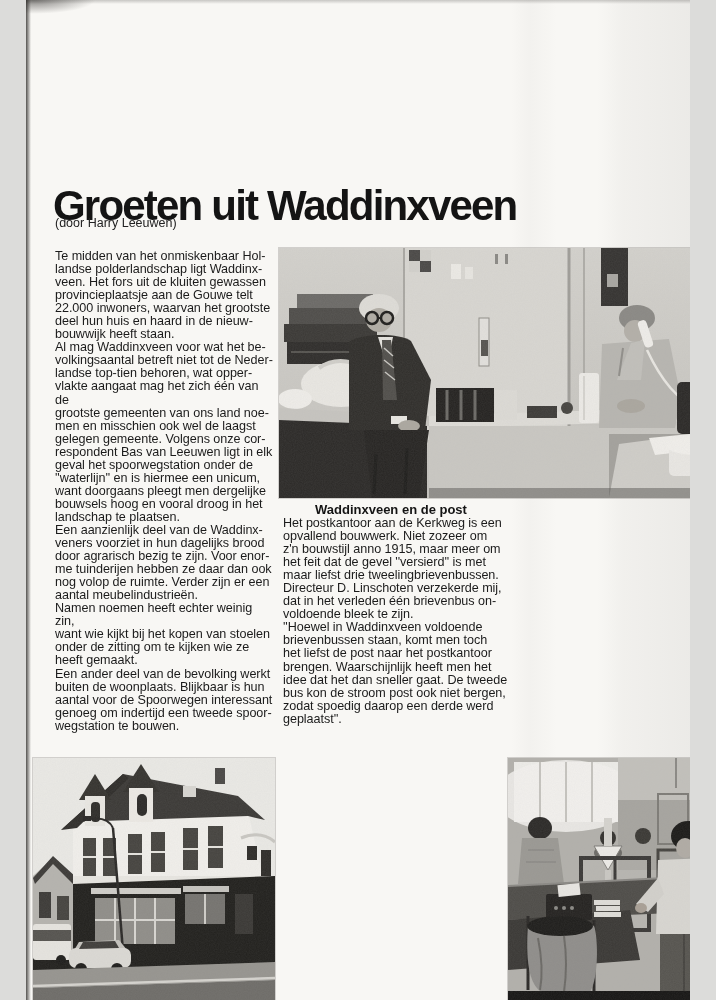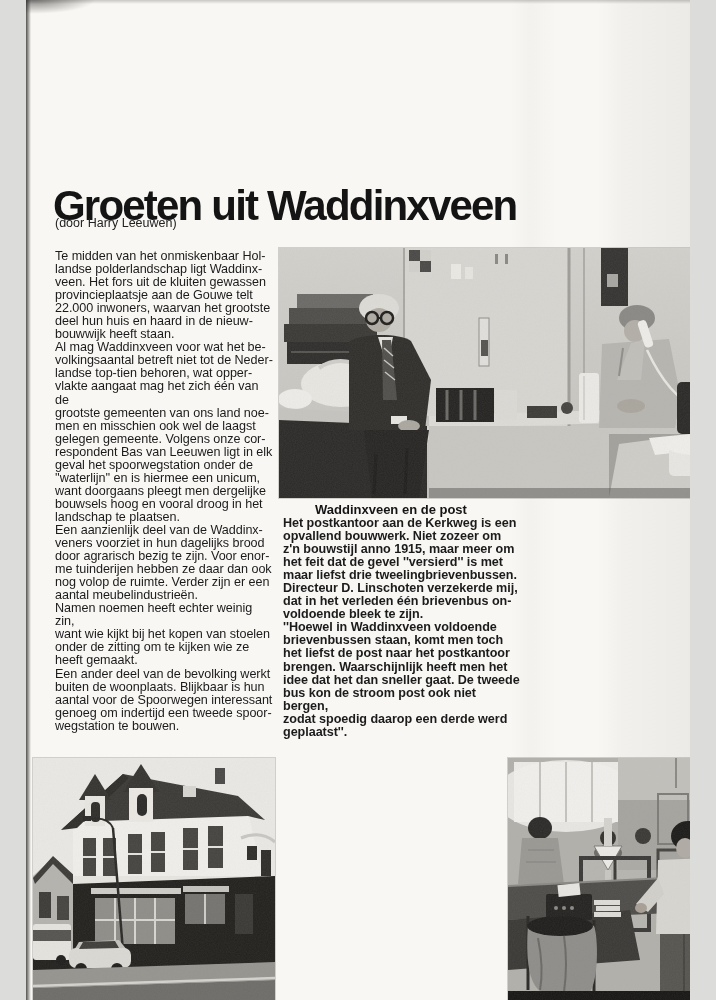--- a/index.html
+++ b/index.html
@@ -23,21 +23,21 @@
     position:absolute;left:27px;top:156px;width:620px;
     font-size:42px;font-weight:700;letter-spacing:-1.8px;line-height:1.05;color:#141414;
   }
   .byline{position:absolute;left:29px;top:216px;font-size:12.5px;color:#222;}
   .body-text{
     font-size:12.6px;line-height:13.05px;letter-spacing:-0.05px;
     white-space:pre-line;color:#1b1b1b;
   }
   .col-intro{position:absolute;left:29px;top:250px;width:220px;}
   .sec-heading{position:absolute;left:257px;top:502px;font-size:13px;font-weight:700;color:#141414;margin-left:32px;}
-  .col-post{position:absolute;left:257px;top:517px;width:238px;font-weight:bold;}
+  .col-post{position:absolute;left:257px;top:517px;width:238px;}
   .photo{position:absolute;display:block;box-shadow:0 0 0 1px rgba(90,88,84,.25);}
   .photo svg{display:block;}
   #photo-office{left:253px;top:248px;}
   #photo-building{left:7px;top:758px;}
   #photo-interior{left:482px;top:758px;}
 </style>
 </head>
 <body>
 
 <div class="page">

